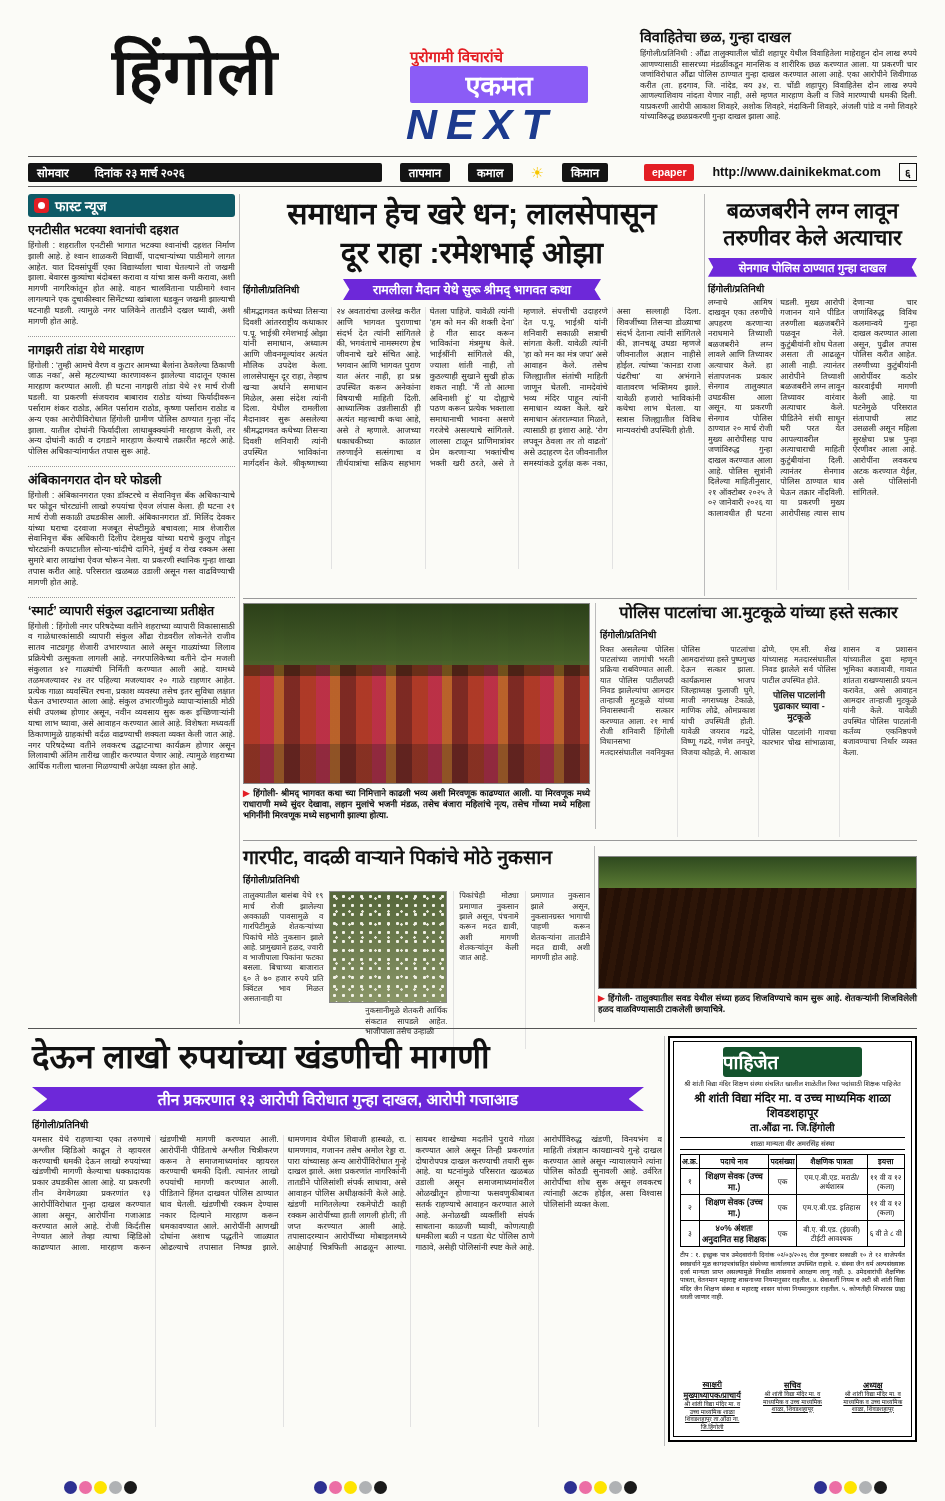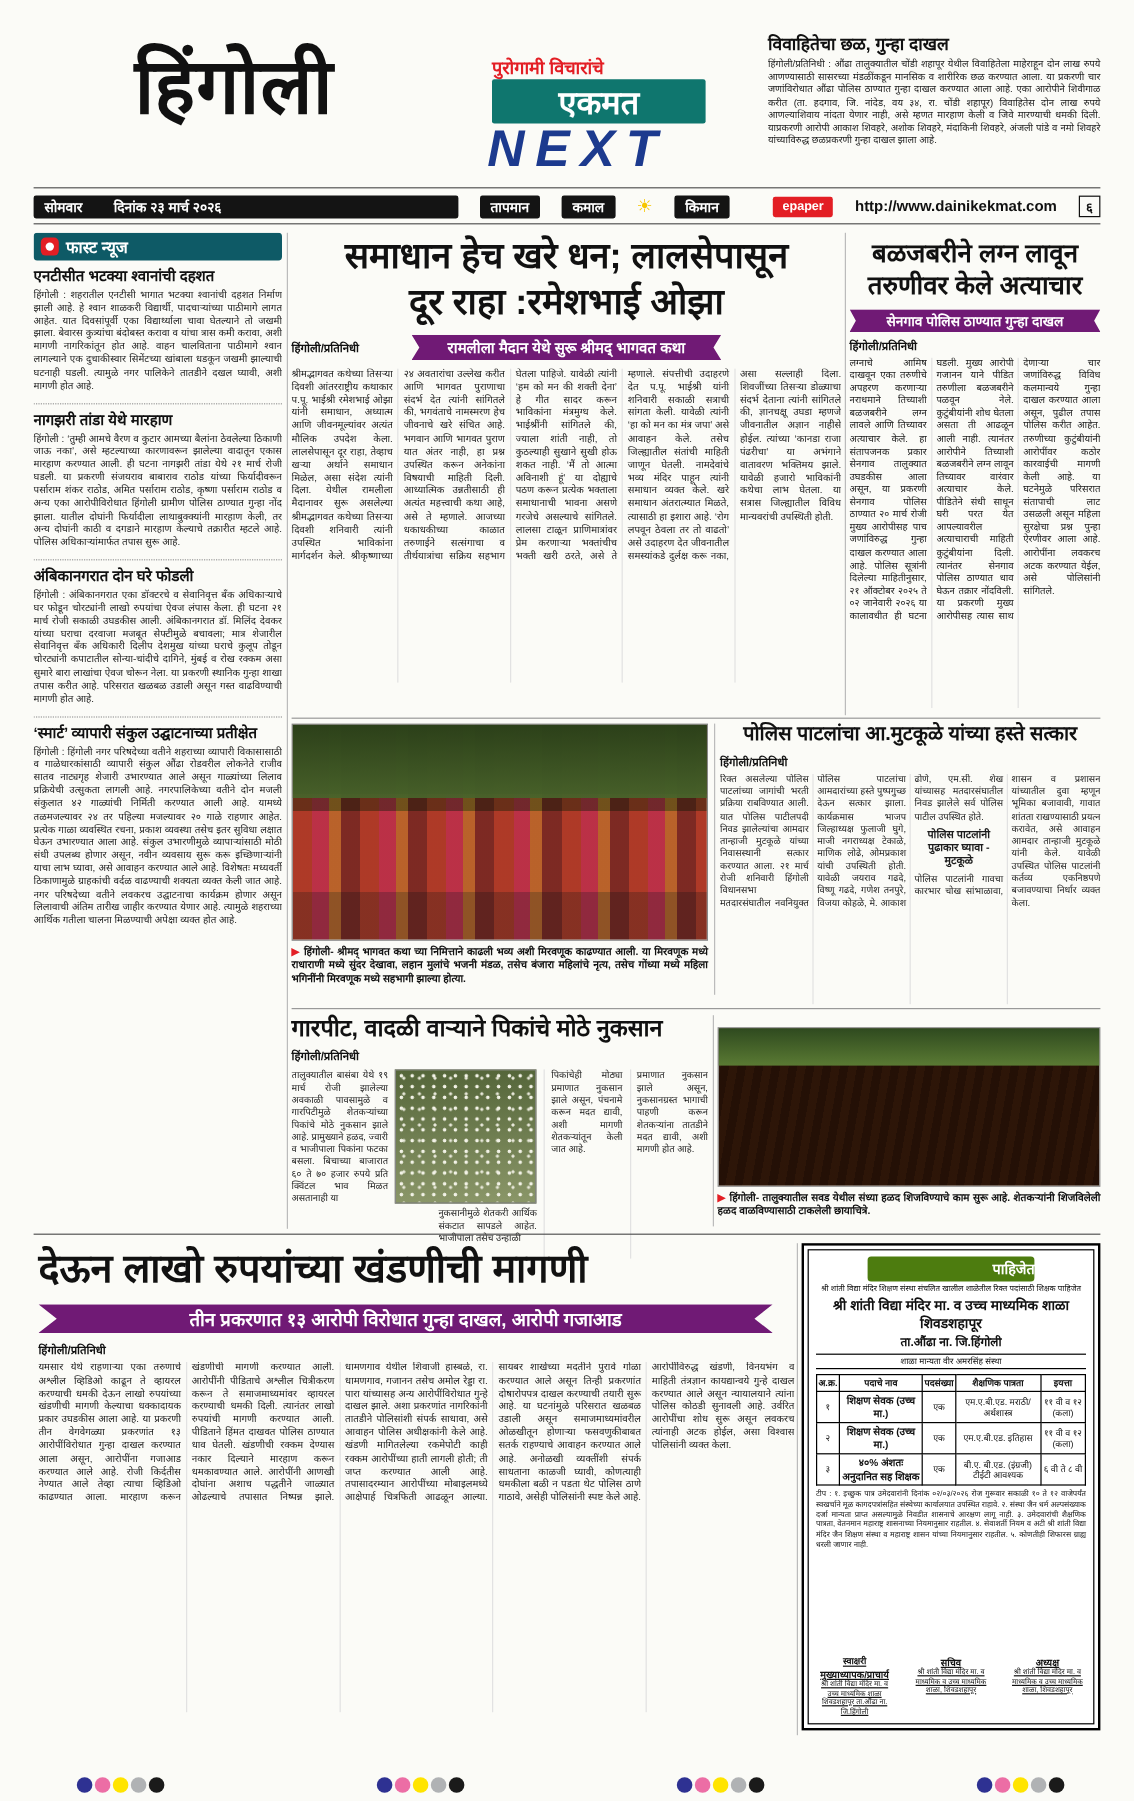--- a/index.html
+++ b/index.html
@@ -4,21 +4,21 @@
 <style>
   html,body{margin:0;padding:0;background:#d9d9d9;}
   .page{position:relative;width:945px;height:1501px;margin:0 auto;background:#fbfbf7;
         font-family:"Liberation Sans",sans-serif;color:#111;overflow:hidden;}
   .abs{position:absolute;}
   .small{font-size:8.2px;line-height:1.32;text-align:justify;color:#1c1c1c;}
 
   
   .masthead-city{left:112px;top:40px;font-size:64px;font-weight:800;letter-spacing:1px;line-height:1;}
   .tagline{left:410px;top:46px;font-size:15px;font-weight:700;color:#e31e24;}
-  .brand-box{left:410px;top:66px;width:178px;height:37px;background:#0f766e;color:#fff;
+  .brand-box{left:410px;top:66px;width:178px;height:37px;background:#8b5cf6;color:#fff;
              display:flex;align-items:center;justify-content:center;font-size:27px;font-weight:800;border-radius:2px;}
   .next-logo{left:406px;top:103px;font-size:43px;font-weight:800;color:#1c3a8e;letter-spacing:9px;line-height:1;}
   .next-diamond{position:absolute;left:118px;top:13px;width:15px;height:15px;background:#f7c600;
                 transform:rotate(45deg);z-index:-1;}
   .next-wrap{position:relative;z-index:1;font-style:italic;}
   .top-story{left:640px;top:26px;width:277px;}
   .ts-title{font-size:14.5px;font-weight:800;margin-bottom:3px;}
   .ts-body{font-size:8px;}
 
   .rule{border-top:1px solid #555;height:0;}
@@ -50,21 +50,21 @@
   
   .fastcol{left:28px;top:194px;width:207px;height:830px;overflow:hidden;}
   .fn-header{height:23px;background:#0e5a66;border-radius:3px;display:flex;align-items:center;
              gap:6px;padding:0 6px;color:#fff;font-size:13.5px;font-weight:800;}
   .fn-icon{width:15px;height:15px;background:#e31e24;border-radius:4px;position:relative;flex:0 0 15px;}
   .fn-icon::after{content:"";position:absolute;left:4px;top:4px;width:7px;height:7px;border-radius:50%;background:#fff;}
   .fn-item{padding:6px 0 8px;border-bottom:1px dotted #999;}
   .fn-title{font-size:12.5px;font-weight:800;line-height:1.2;margin-bottom:3px;}
 
   
-  .ribbon{background:#701a75;color:#fff;font-weight:800;display:flex;align-items:center;
+  .ribbon{background:#6d28d9;color:#fff;font-weight:800;display:flex;align-items:center;
           justify-content:center;clip-path:polygon(0 0,100% 0,97.5% 50%,100% 100%,0 100%,2.5% 50%);
           white-space:nowrap;}
 
   
   .lead{left:243px;top:194px;width:458px;}
   .lead-h{font-size:30px;font-weight:800;text-align:center;line-height:1.3;}
   .lead-meta{display:flex;align-items:center;margin-top:7px;}
   .byline{font-size:9.5px;font-weight:800;white-space:nowrap;}
   .lead-meta .byline{flex:0 0 100px;}
   .lead-meta .ribbon{width:295px;height:21px;font-size:12.5px;margin:0 auto;}
@@ -134,21 +134,21 @@
   .extortion .ribbon{margin-top:9px;width:612px;height:24px;font-size:15.5px;}
   .extortion .byline{display:block;margin-top:7px;}
   .ext-body{margin-top:4px;height:292px;column-count:5;column-gap:9px;
             column-rule:1px solid #e2e2e2;overflow:hidden;}
 
   
   .wanted{left:668px;top:1036px;width:249px;height:406px;border:2px solid #000;
           box-sizing:border-box;padding:3px;background:#fff;}
   .wanted-inner{border:1px solid #000;height:100%;box-sizing:border-box;padding:5px 6px;
                 display:flex;flex-direction:column;overflow:hidden;}
-  .wa-header{background:#4d7c0f;color:#fff;font-size:12px;font-weight:800;text-align:right;
+  .wa-header{background:#14532d;color:#fff;font-size:19px;font-weight:800;text-align:left;
              width:62%;margin:0 auto;padding:2px 0;border-radius:3px;}
   .wa-intro{font-size:6.6px;text-align:center;margin-top:3px;line-height:1.25;}
   .wa-school{font-size:11.5px;font-weight:800;text-align:center;line-height:1.25;margin-top:3px;}
   .wa-school2{font-size:10px;font-weight:800;text-align:center;}
   .wa-approval{font-size:7px;text-align:center;border-top:1px solid #000;border-bottom:1px solid #000;
                margin-top:3px;padding:1px 0;}
   .wa-table{width:100%;border-collapse:collapse;margin-top:4px;font-size:7.4px;}
   .wa-table th,.wa-table td{border:1px solid #000;padding:2px 1px;text-align:center;line-height:1.25;}
   .wa-table th{font-weight:800;font-size:7.6px;}
   .wa-table td.name{font-weight:700;font-size:8.4px;}

